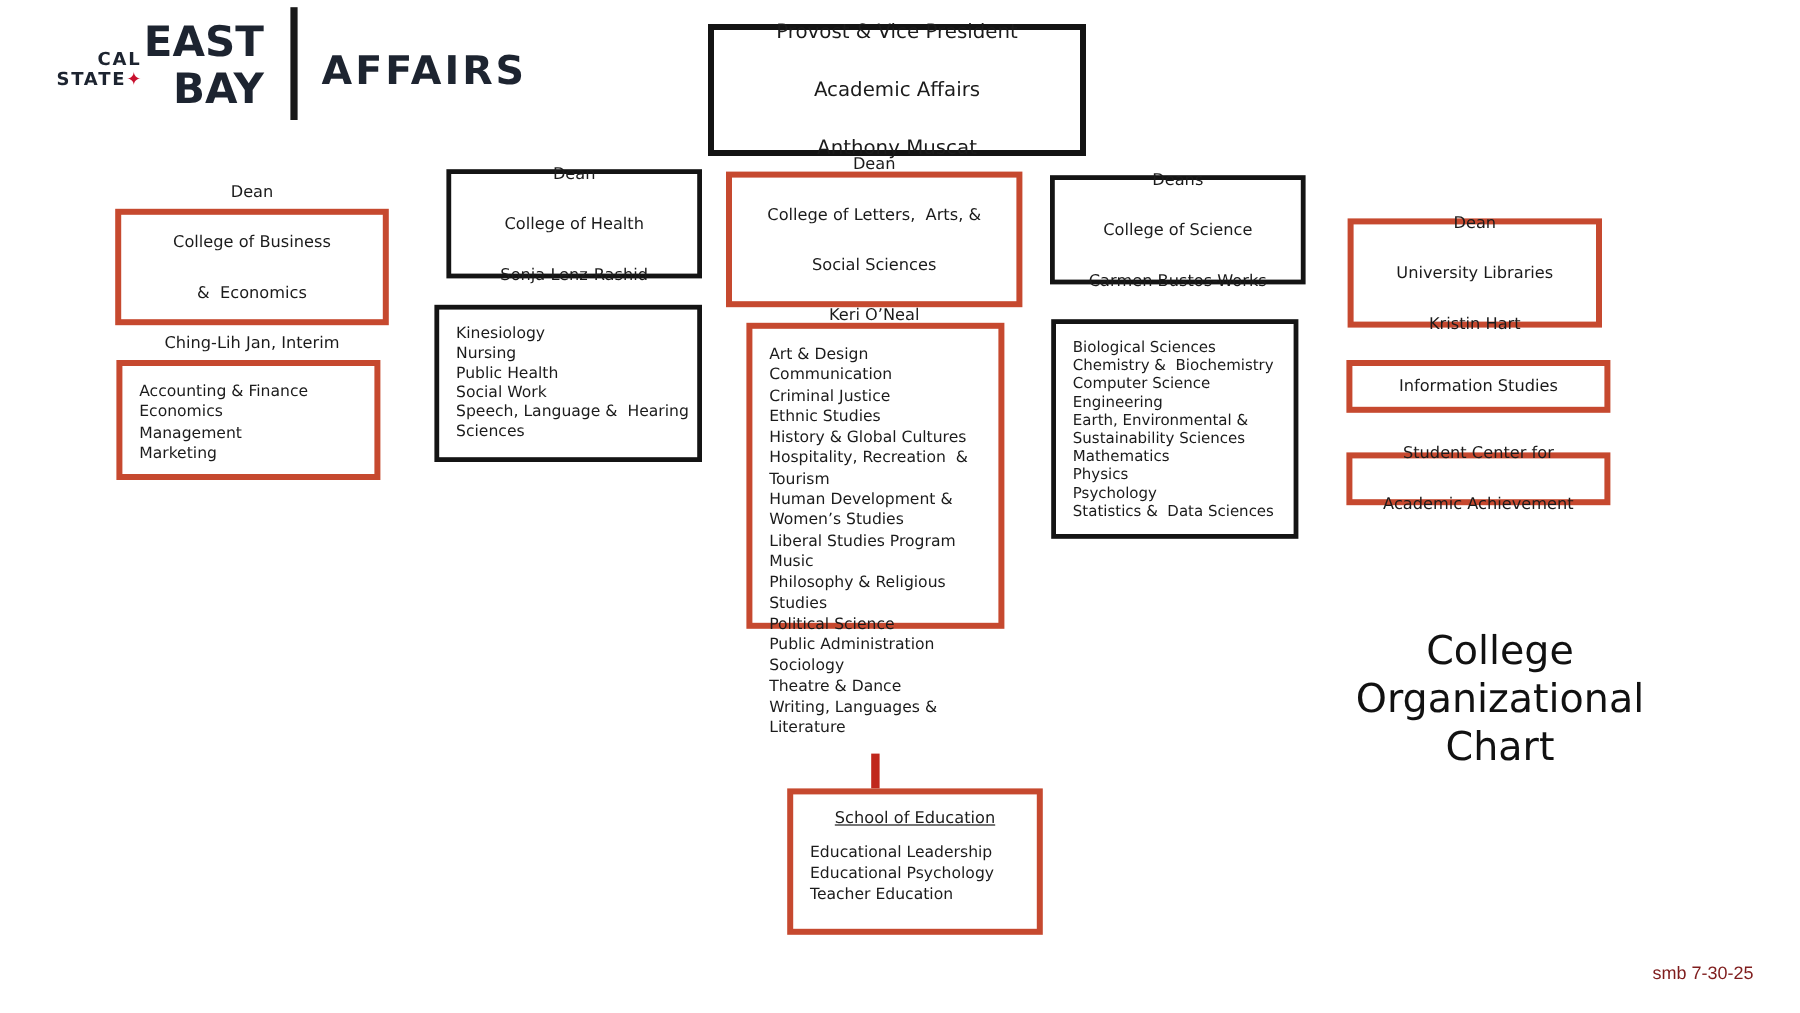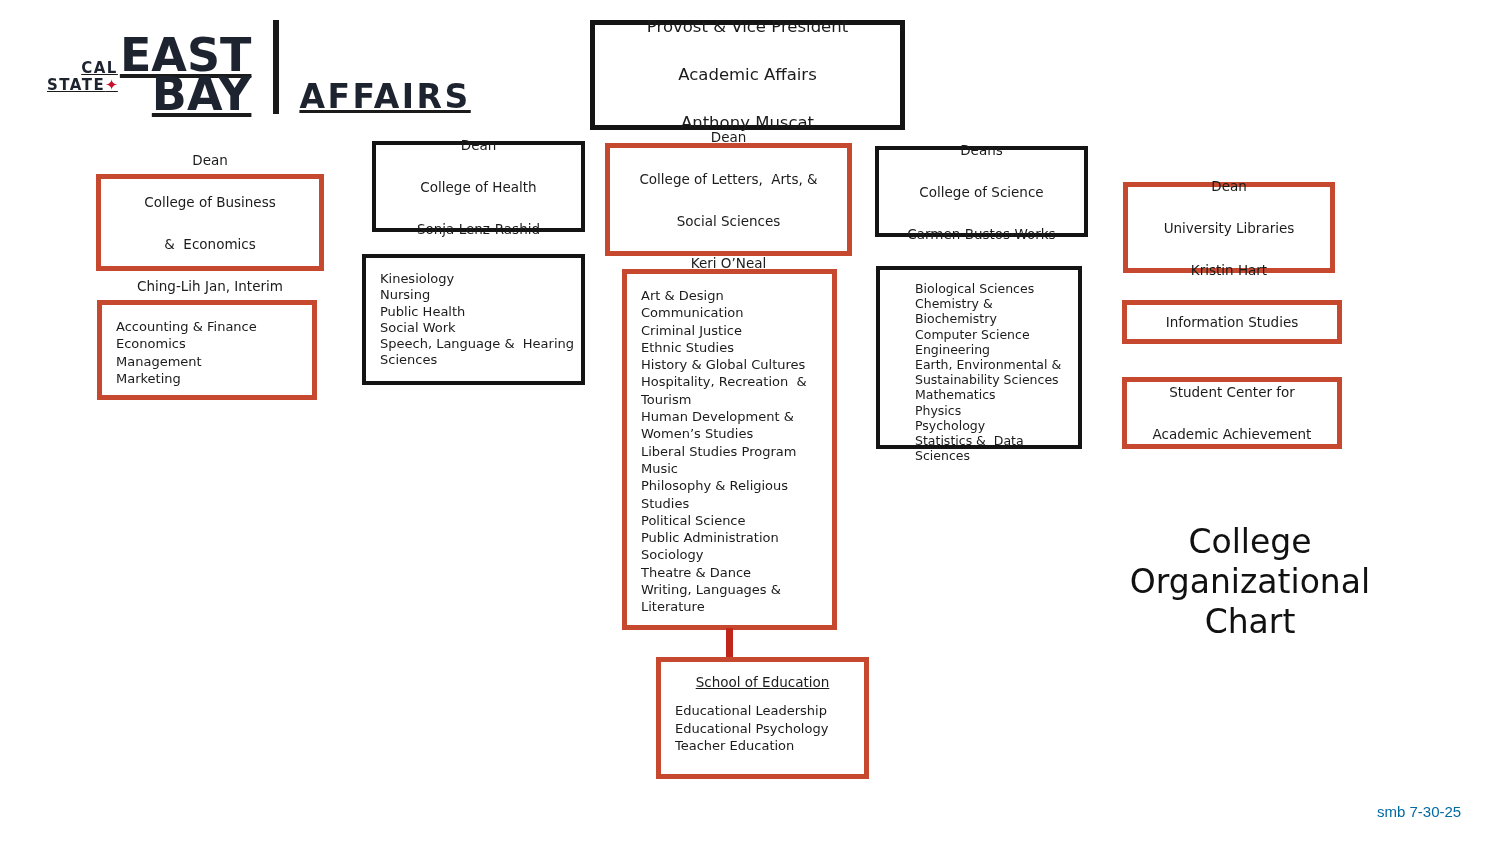--- a/index.html
+++ b/index.html
@@ -1,25 +1,25 @@
 <!DOCTYPE html>
 <html><head>
 <meta charset="utf-8">
 <style>
   html,body{margin:0;padding:0;background:#ffffff;}
   body{
     width:1500px;height:844px;position:relative;overflow:hidden;
     font-family:"DejaVu Sans","Liberation Sans",sans-serif;color:#1b1b1b;
   }
   
-  .logo{position:absolute;left:47px;top:20px;display:flex;align-items:flex-end;text-decoration:underline;}
+  .logo{position:absolute;left:47px;top:6px;display:flex;align-items:center;}
   .logo-mark{display:flex;align-items:flex-start;}
   .logo-small{margin-top:30px;text-align:right;font-weight:700;font-size:15px;line-height:17px;letter-spacing:1.5px;color:#1d2430;}
   .logo-star{color:#c8102e;font-size:15px;letter-spacing:0;}
-  .logo-big{text-align:right;font-weight:800;font-size:46px;line-height:39px;color:#1d2430;letter-spacing:0;margin-left:2px;margin-top:6px;}
+  .logo-big{text-align:right;font-weight:800;font-size:35px;line-height:39px;color:#1d2430;letter-spacing:0;margin-left:2px;margin-top:6px;}
   .logo-divider{width:6px;height:94px;background:#1a1a1a;margin:0 20px 0 22px;}
   .logo-unit{margin-top:10px;font-weight:800;font-size:33px;line-height:35px;letter-spacing:2.5px;color:#1d2430;}
   
   .box{position:absolute;box-sizing:border-box;background:#ffffff;}
   .box.black{border:4px solid #141414;}
   .box.black-thick{border:5px solid #141414;}
   .box.red{border:5px solid #c6492f;}
   .center-lines{width:100%;height:100%;display:flex;flex-direction:column;justify-content:center;align-items:center;text-align:center;gap:26px;}
   .box-line{white-space:pre-wrap;font-size:13.5px;line-height:16px;}
   .provost .box-line{font-size:16.5px;line-height:22px;}
@@ -30,21 +30,21 @@
   .lh15 .dept-line{font-size:12.5px;line-height:15.2px;}
   .lh17b .dept-line{font-size:13px;line-height:17.6px;}
   
   .sed-heading{margin-top:12px;text-align:center;font-size:13.5px;text-decoration:underline;}
   .sed-list{padding:12px 6px 6px 14px;text-align:left;}
   
   .connector-v{position:absolute;background:#c0271c;}
   
   .chart-title{position:absolute;left:1090px;top:522px;width:320px;text-align:center;font-size:33px;line-height:40px;color:#111;font-weight:500;}
   
-  .credit{position:absolute;left:1377px;top:803px;font-family:"Liberation Sans",sans-serif;font-size:15px;color:#0369a1;}
+  .credit{position:absolute;left:1377px;top:803px;font-family:"Liberation Sans",sans-serif;font-size:15px;color:#7f1d1d;}
 </style>
 </head>
 <body>
 
 <div class="logo">
   <div class="logo-mark">
     <div class="logo-small">
       <div>CAL</div>
       <div><span>STATE</span><span class="logo-star">✦</span></div>
     </div>
@@ -121,61 +121,61 @@
 <div class="box black lh16" style="left:362px;top:254px;width:223px;height:131px;">
   <div class="list-lines">
       <div class="dept-line">Kinesiology</div>
       <div class="dept-line">Nursing</div>
       <div class="dept-line">Public Health</div>
       <div class="dept-line">Social Work</div>
       <div class="dept-line">Speech, Language &amp;  Hearing Sciences</div>
     </div>
 </div>
 
-<div class="box red lh17" style="left:622px;top:269px;width:215px;height:361px;">
+<div class="box red lh17" style="left:622px;top:269px;width:215px;height:255px;">
   <div class="list-lines" style="padding-right:2px;">
       <div class="dept-line">Art &amp; Design</div>
       <div class="dept-line">Communication</div>
       <div class="dept-line">Criminal Justice</div>
       <div class="dept-line">Ethnic Studies</div>
       <div class="dept-line">History &amp; Global Cultures</div>
       <div class="dept-line">Hospitality, Recreation  &amp; Tourism</div>
       <div class="dept-line">Human Development &amp; Women’s Studies</div>
       <div class="dept-line">Liberal Studies Program</div>
       <div class="dept-line">Music</div>
       <div class="dept-line">Philosophy &amp; Religious Studies</div>
       <div class="dept-line">Political Science</div>
       <div class="dept-line">Public Administration</div>
       <div class="dept-line">Sociology</div>
       <div class="dept-line">Theatre &amp; Dance</div>
       <div class="dept-line">Writing, Languages &amp; Literature</div>
     </div>
 </div>
 
 <div class="box black lh15" style="left:876px;top:266px;width:206px;height:183px;">
-  <div class="list-lines" style="padding-top:11px;margin-left:21px;">
+  <div class="list-lines" style="padding-top:11px;">
       <div class="dept-line">Biological Sciences</div>
       <div class="dept-line">Chemistry &amp;  Biochemistry</div>
       <div class="dept-line">Computer Science</div>
       <div class="dept-line">Engineering</div>
       <div class="dept-line">Earth, Environmental &amp; Sustainability Sciences</div>
       <div class="dept-line">Mathematics</div>
       <div class="dept-line">Physics</div>
       <div class="dept-line">Psychology</div>
       <div class="dept-line">Statistics &amp;  Data Sciences</div>
     </div>
 </div>
 
 <div class="box red" style="left:1122px;top:300px;width:220px;height:44px;">
   <div class="center-lines">
       <div class="box-line">Information Studies</div>
     </div>
 </div>
 
-<div class="box red" style="left:1122px;top:377px;width:220px;height:72px;">
+<div class="box red" style="left:1122px;top:377px;width:220px;height:44px;">
   <div class="center-lines">
       <div class="box-line">Student Center for</div>
       <div class="box-line">Academic Achievement</div>
     </div>
 </div>
 
 <div class="connector-v" style="left:726px;top:628px;width:7px;height:31px;"></div>
 
 <div class="box red lh17b" style="left:656px;top:657px;width:213px;height:122px;">
   <div class="sed-heading">School of Education</div>

